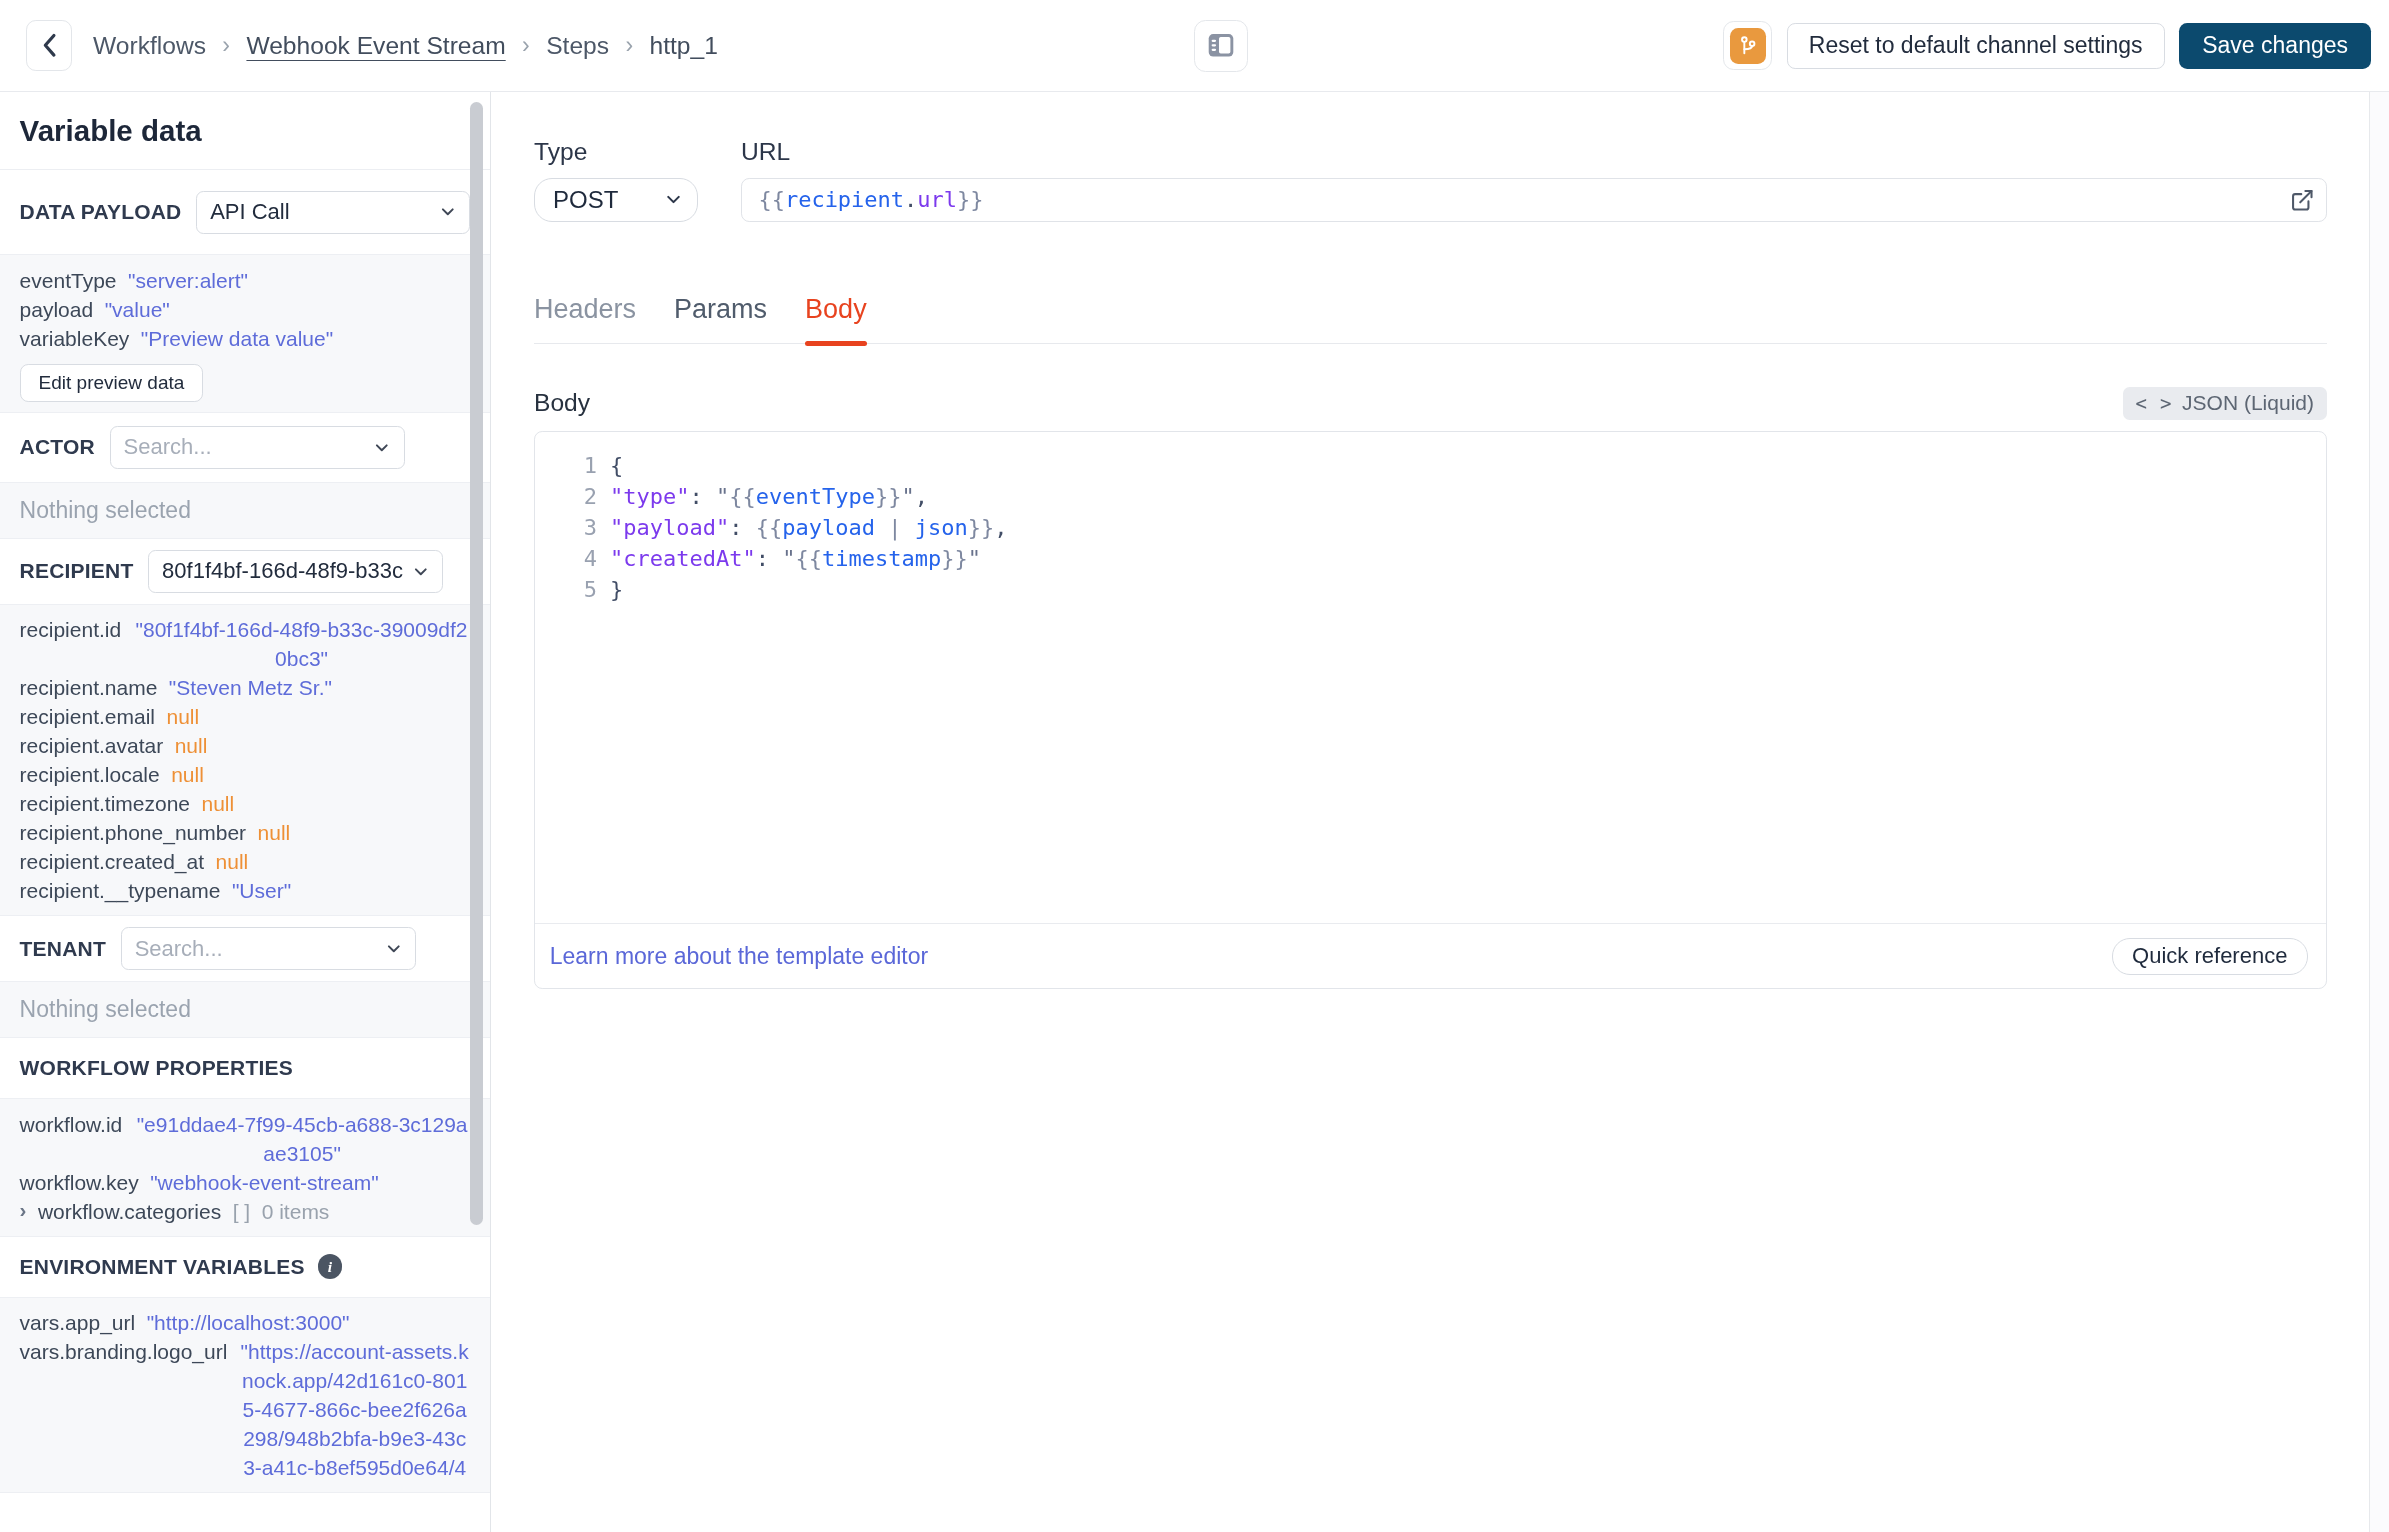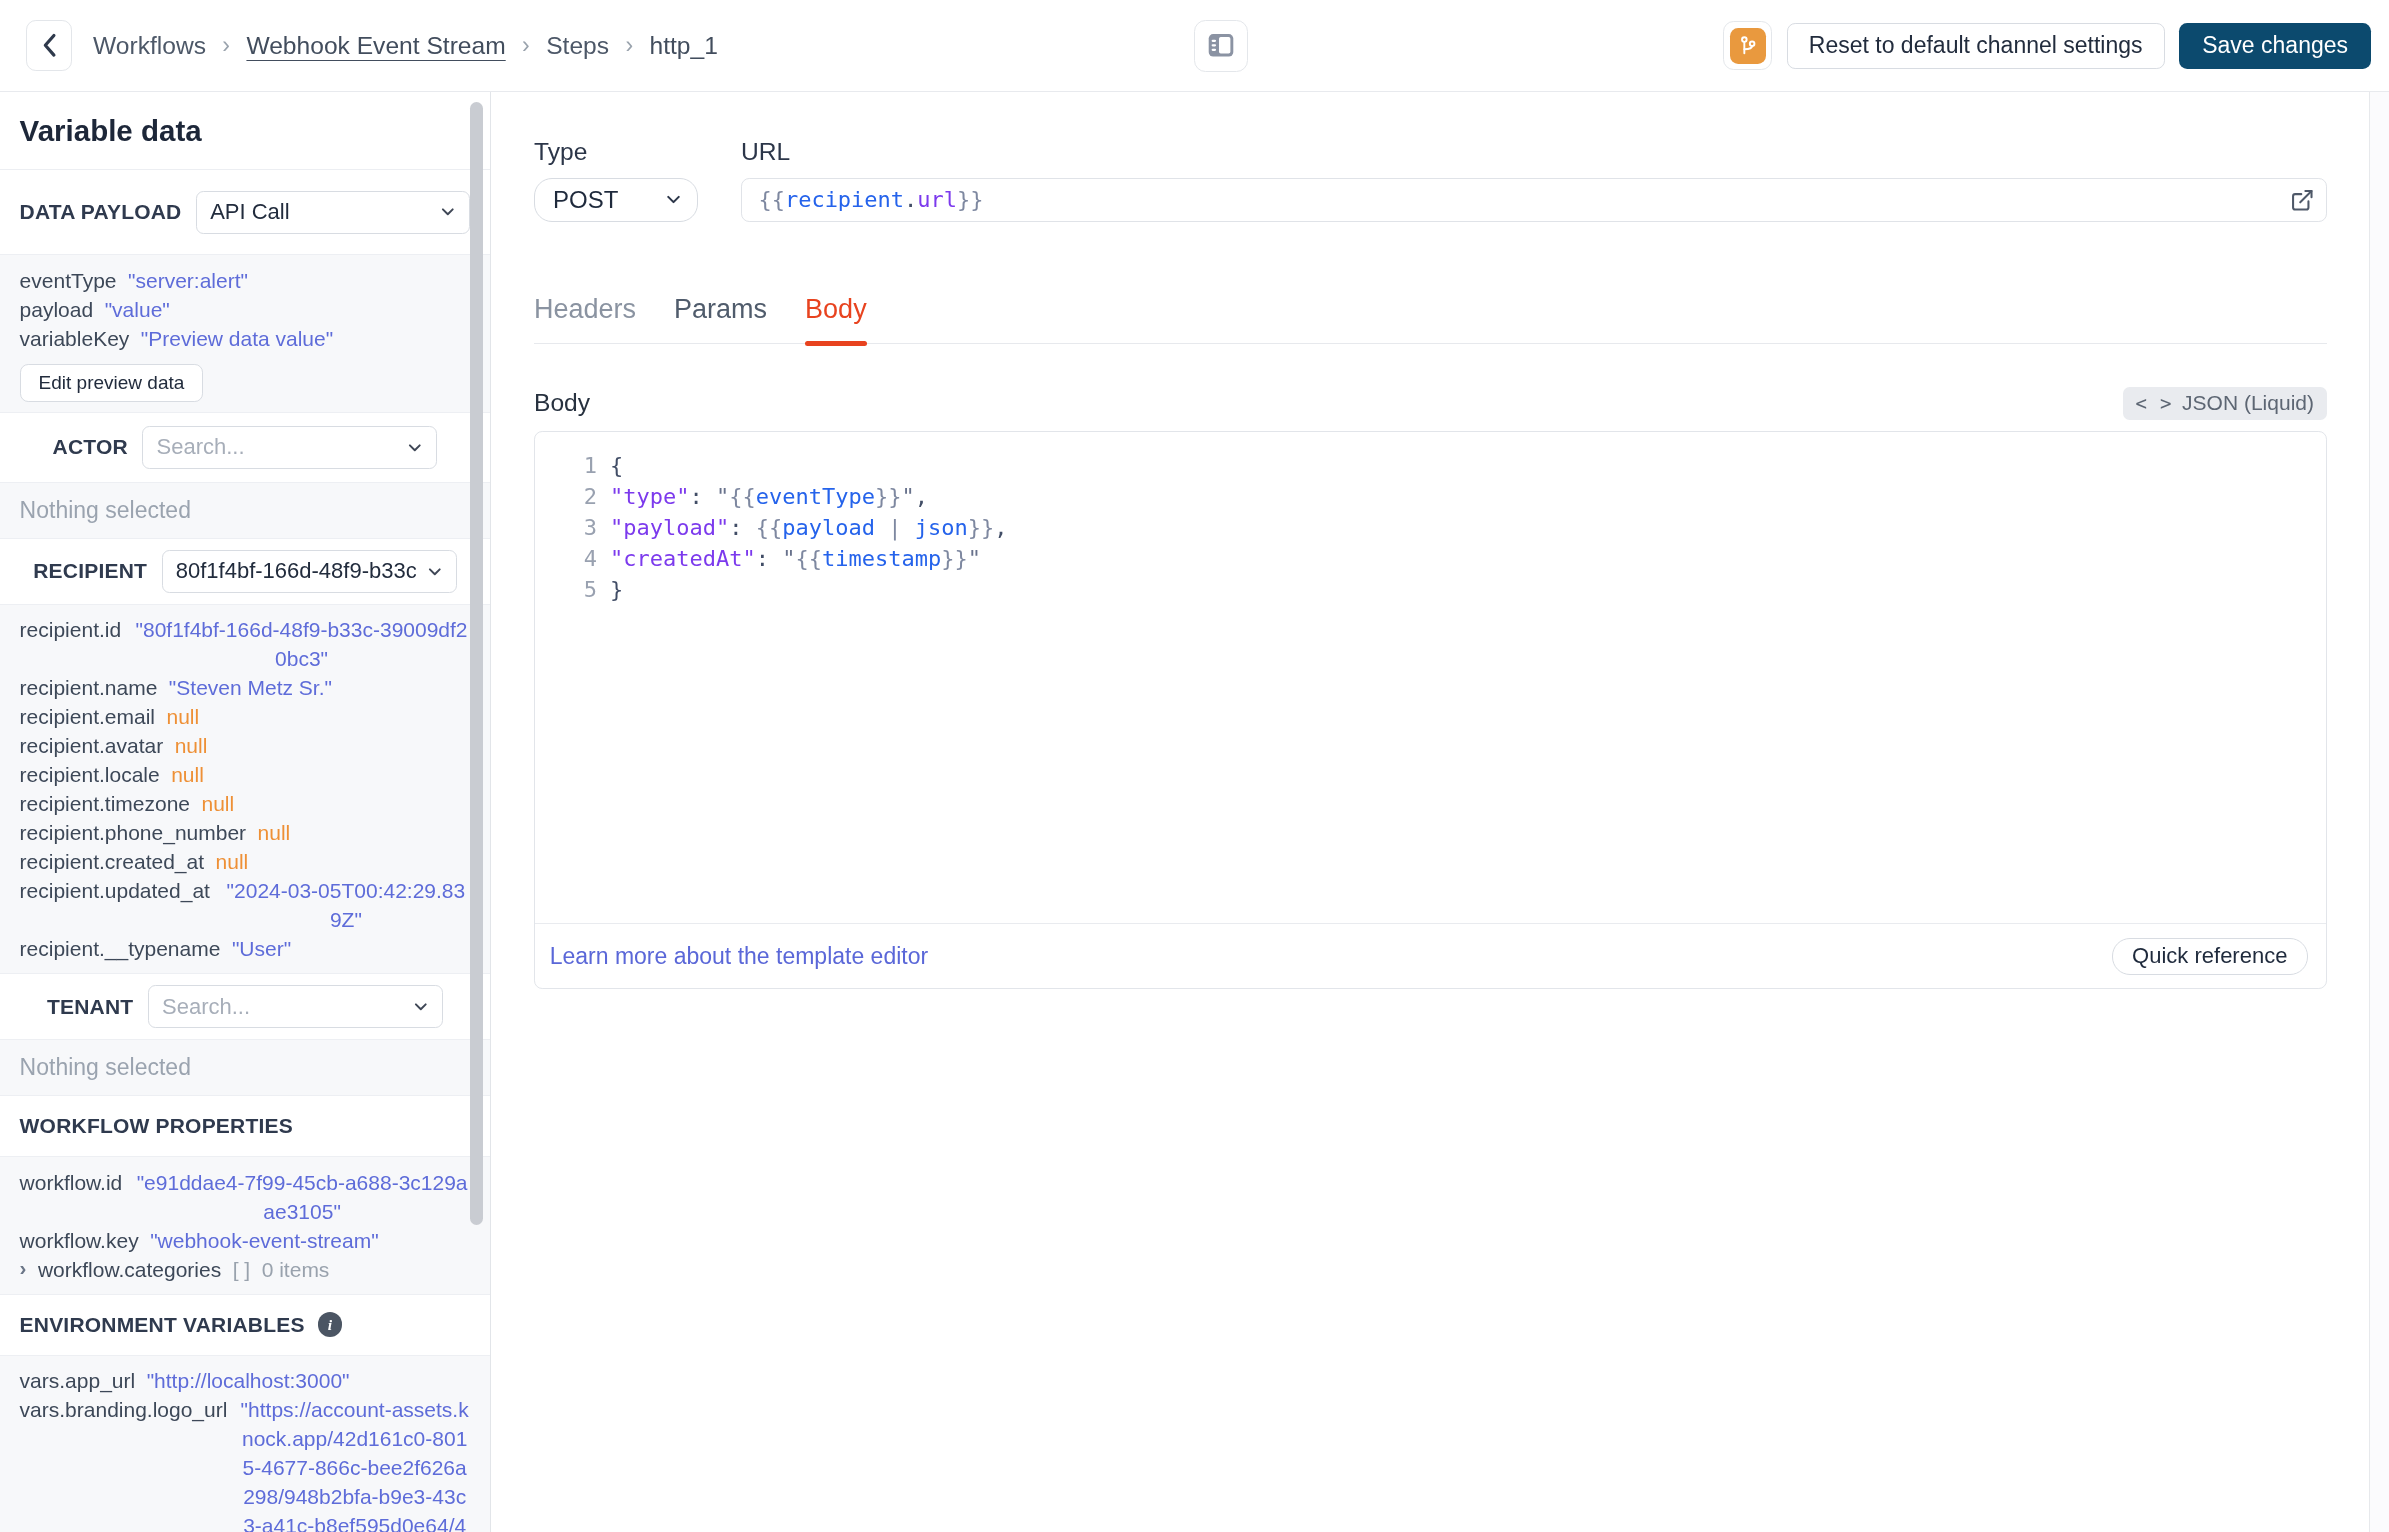--- a/index.html
+++ b/index.html
@@ -33,21 +33,21 @@
   .save-btn { height:46px; padding:0 23px; border:none; border-radius:8.2px; background:#0c4a6e;
               color:#fff; font-size:23px; font-weight:500; cursor:default; }
 
   
   .layout { display:flex; height:1441px; position:relative; }
 
   
   .sidebar { width:491px; flex:none; border-right:1.2px solid #e2e5e9; position:relative; overflow:hidden; background:#fff; }
   .sb-title { height:78px; display:flex; align-items:center; padding:0 19.6px; font-size:29.5px; font-weight:600;
               color:#1d2739; border-bottom:1.2px solid #eceef2; }
-  .sb-row { display:flex; align-items:center; justify-content:center; padding:0 19.6px; }
+  .sb-row { display:flex; align-items:center; justify-content:flex-start; padding:0 19.6px; }
   .sb-row.h100 { height:84px; } .sb-row.h84 { height:69px; } .sb-row.h80 { height:65px; }
   .sb-row.head { height:60px; justify-content:flex-start; gap:13px; }
   .sb-label { font-size:21px; font-weight:600; color:#2f3a4e; letter-spacing:0.2px; white-space:nowrap; }
   .select { flex:1; max-width:295px; margin-left:14.7px; height:43px; border:1.2px solid #d8dce2; border-radius:7.4px;
             background:#fff; display:flex; align-items:center; padding:0 11.5px 0 13px; gap:8.2px; min-width:0; }
   .sel-text { font-size:22px; color:#222c3d; flex:1; white-space:nowrap; overflow:hidden; }
   .sel-text.placeholder { color:#a7aeb9; }
   .band { background:#f7f8fa; border-top:1.2px solid #edeff3; border-bottom:1.2px solid #edeff3; padding:10.6px 19.6px 9.8px; }
   .band.empty { height:57px; display:flex; align-items:center; padding:0 19.6px; }
   .empty-text { font-size:23px; color:#9aa3af; }
@@ -241,24 +241,20 @@
           </div>
           <div class="kv-row">
             <span class="kv-key">recipient.phone_number</span>
             <span class="kv-val v-null">null</span>
           </div>
           <div class="kv-row">
             <span class="kv-key">recipient.created_at</span>
             <span class="kv-val v-null">null</span>
           </div>
           <div class="kv-row">
-            <span class="kv-key">recipient.updated_at</span>
-            <span class="kv-val v-str">"2024-03-05T00:42:29.839Z"</span>
-          </div>
-          <div class="kv-row">
             <span class="kv-key">recipient.__typename</span>
             <span class="kv-val v-str">"User"</span>
           </div>
         </div>
 
       <div class="sb-row h80">
         <span class="sb-label">TENANT</span>
         <div class="select">
           <span class="sel-text placeholder">Search...</span>
           <svg width="19.6" height="19.6" viewBox="0 0 24 24">

